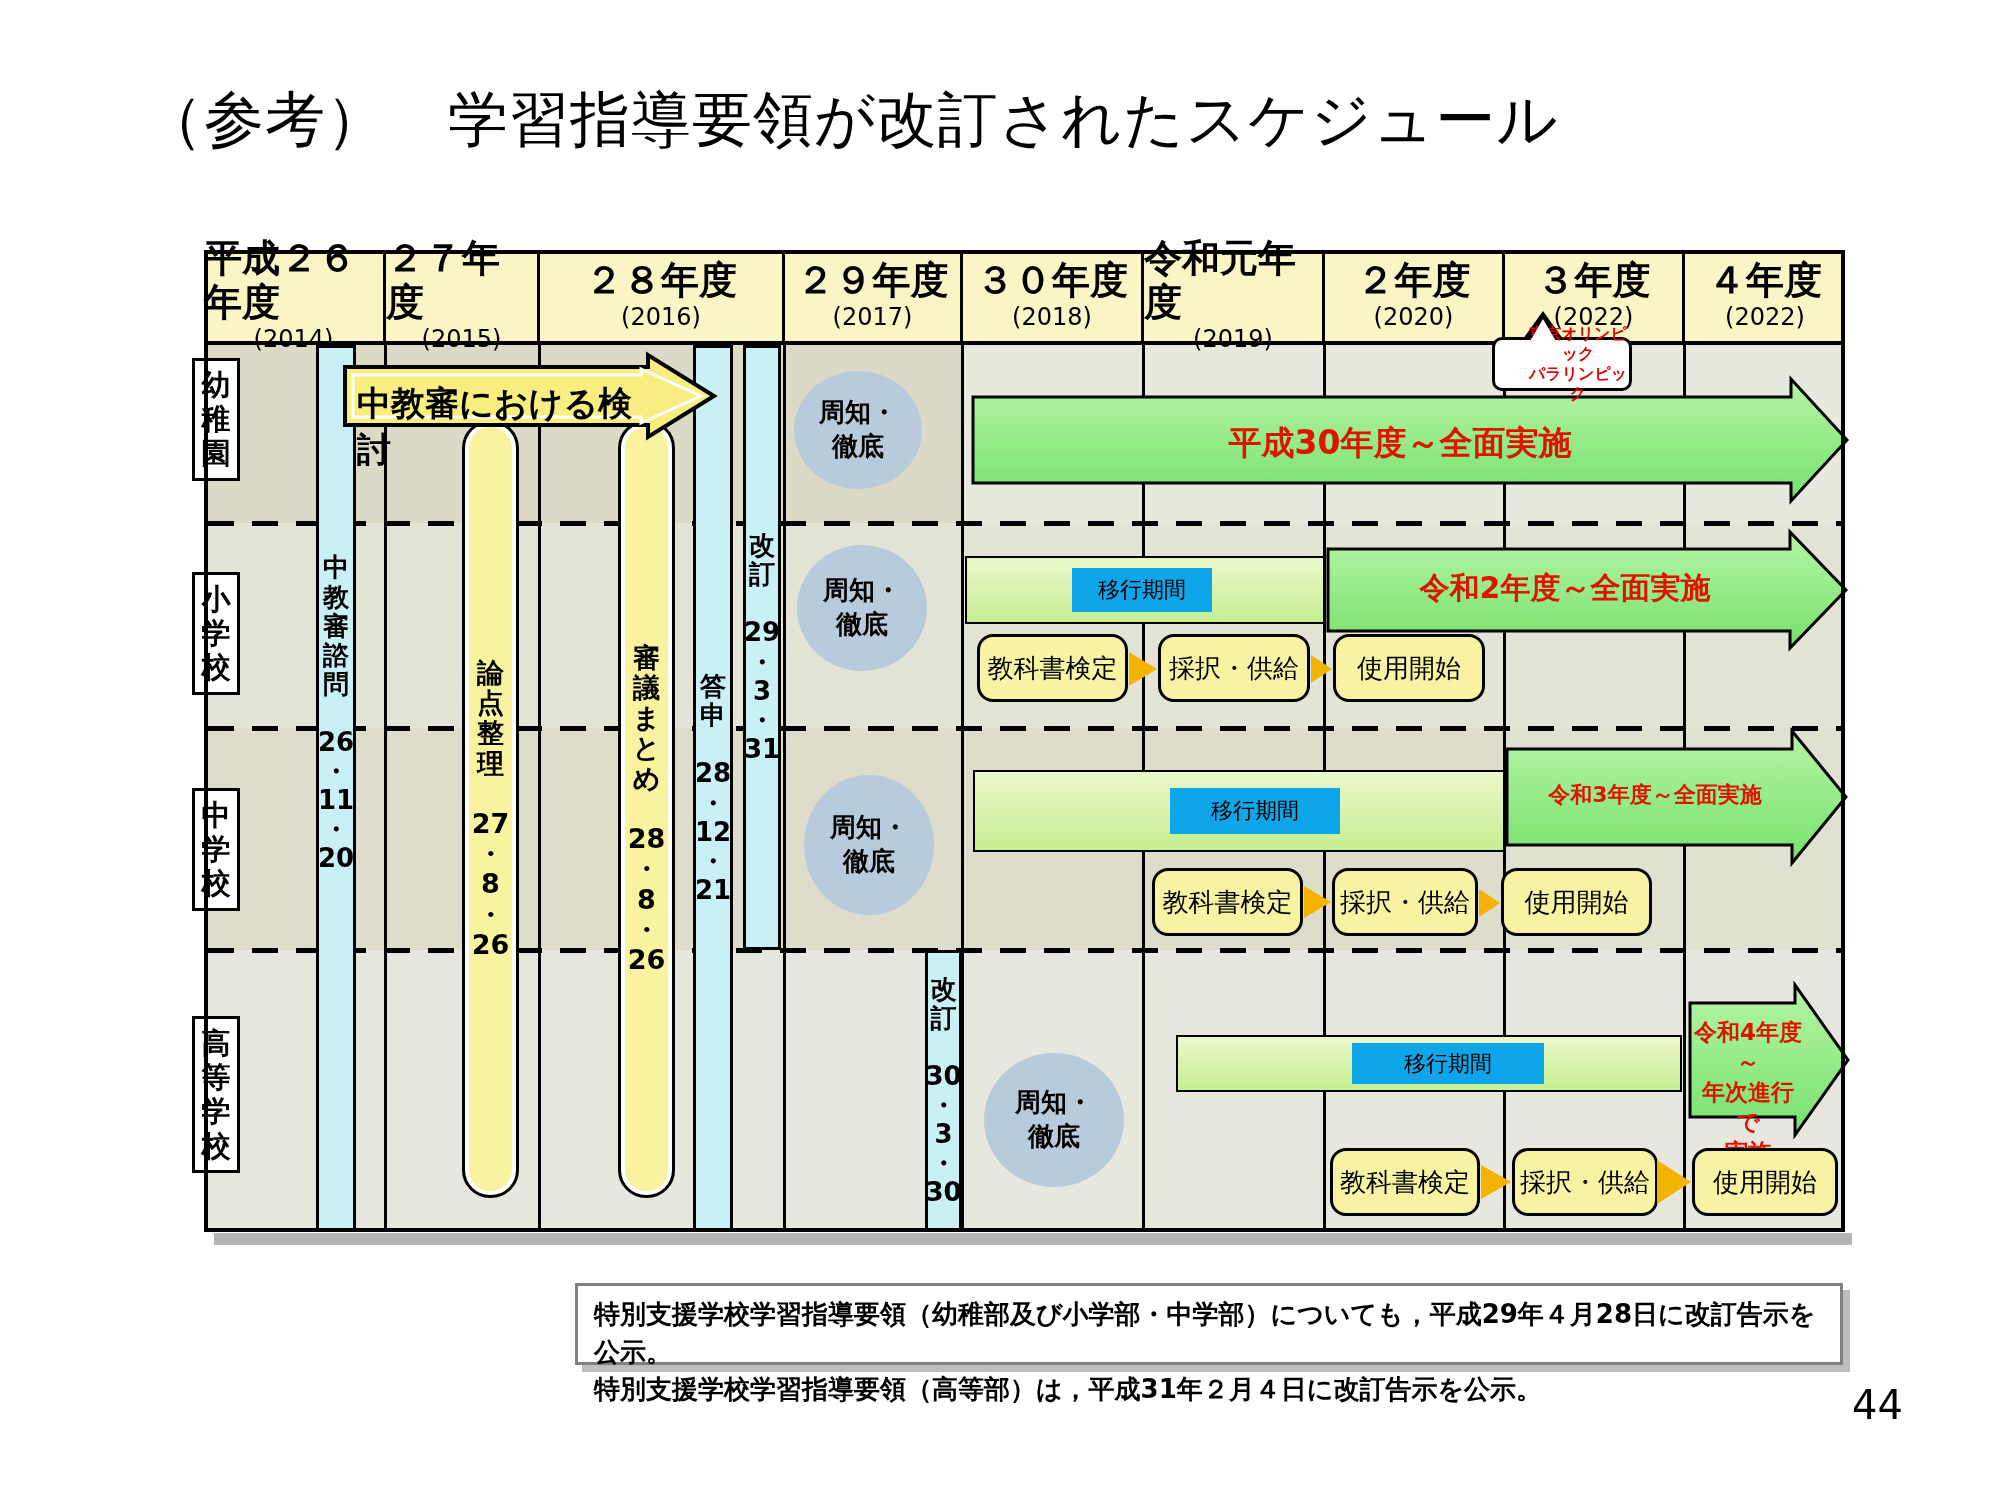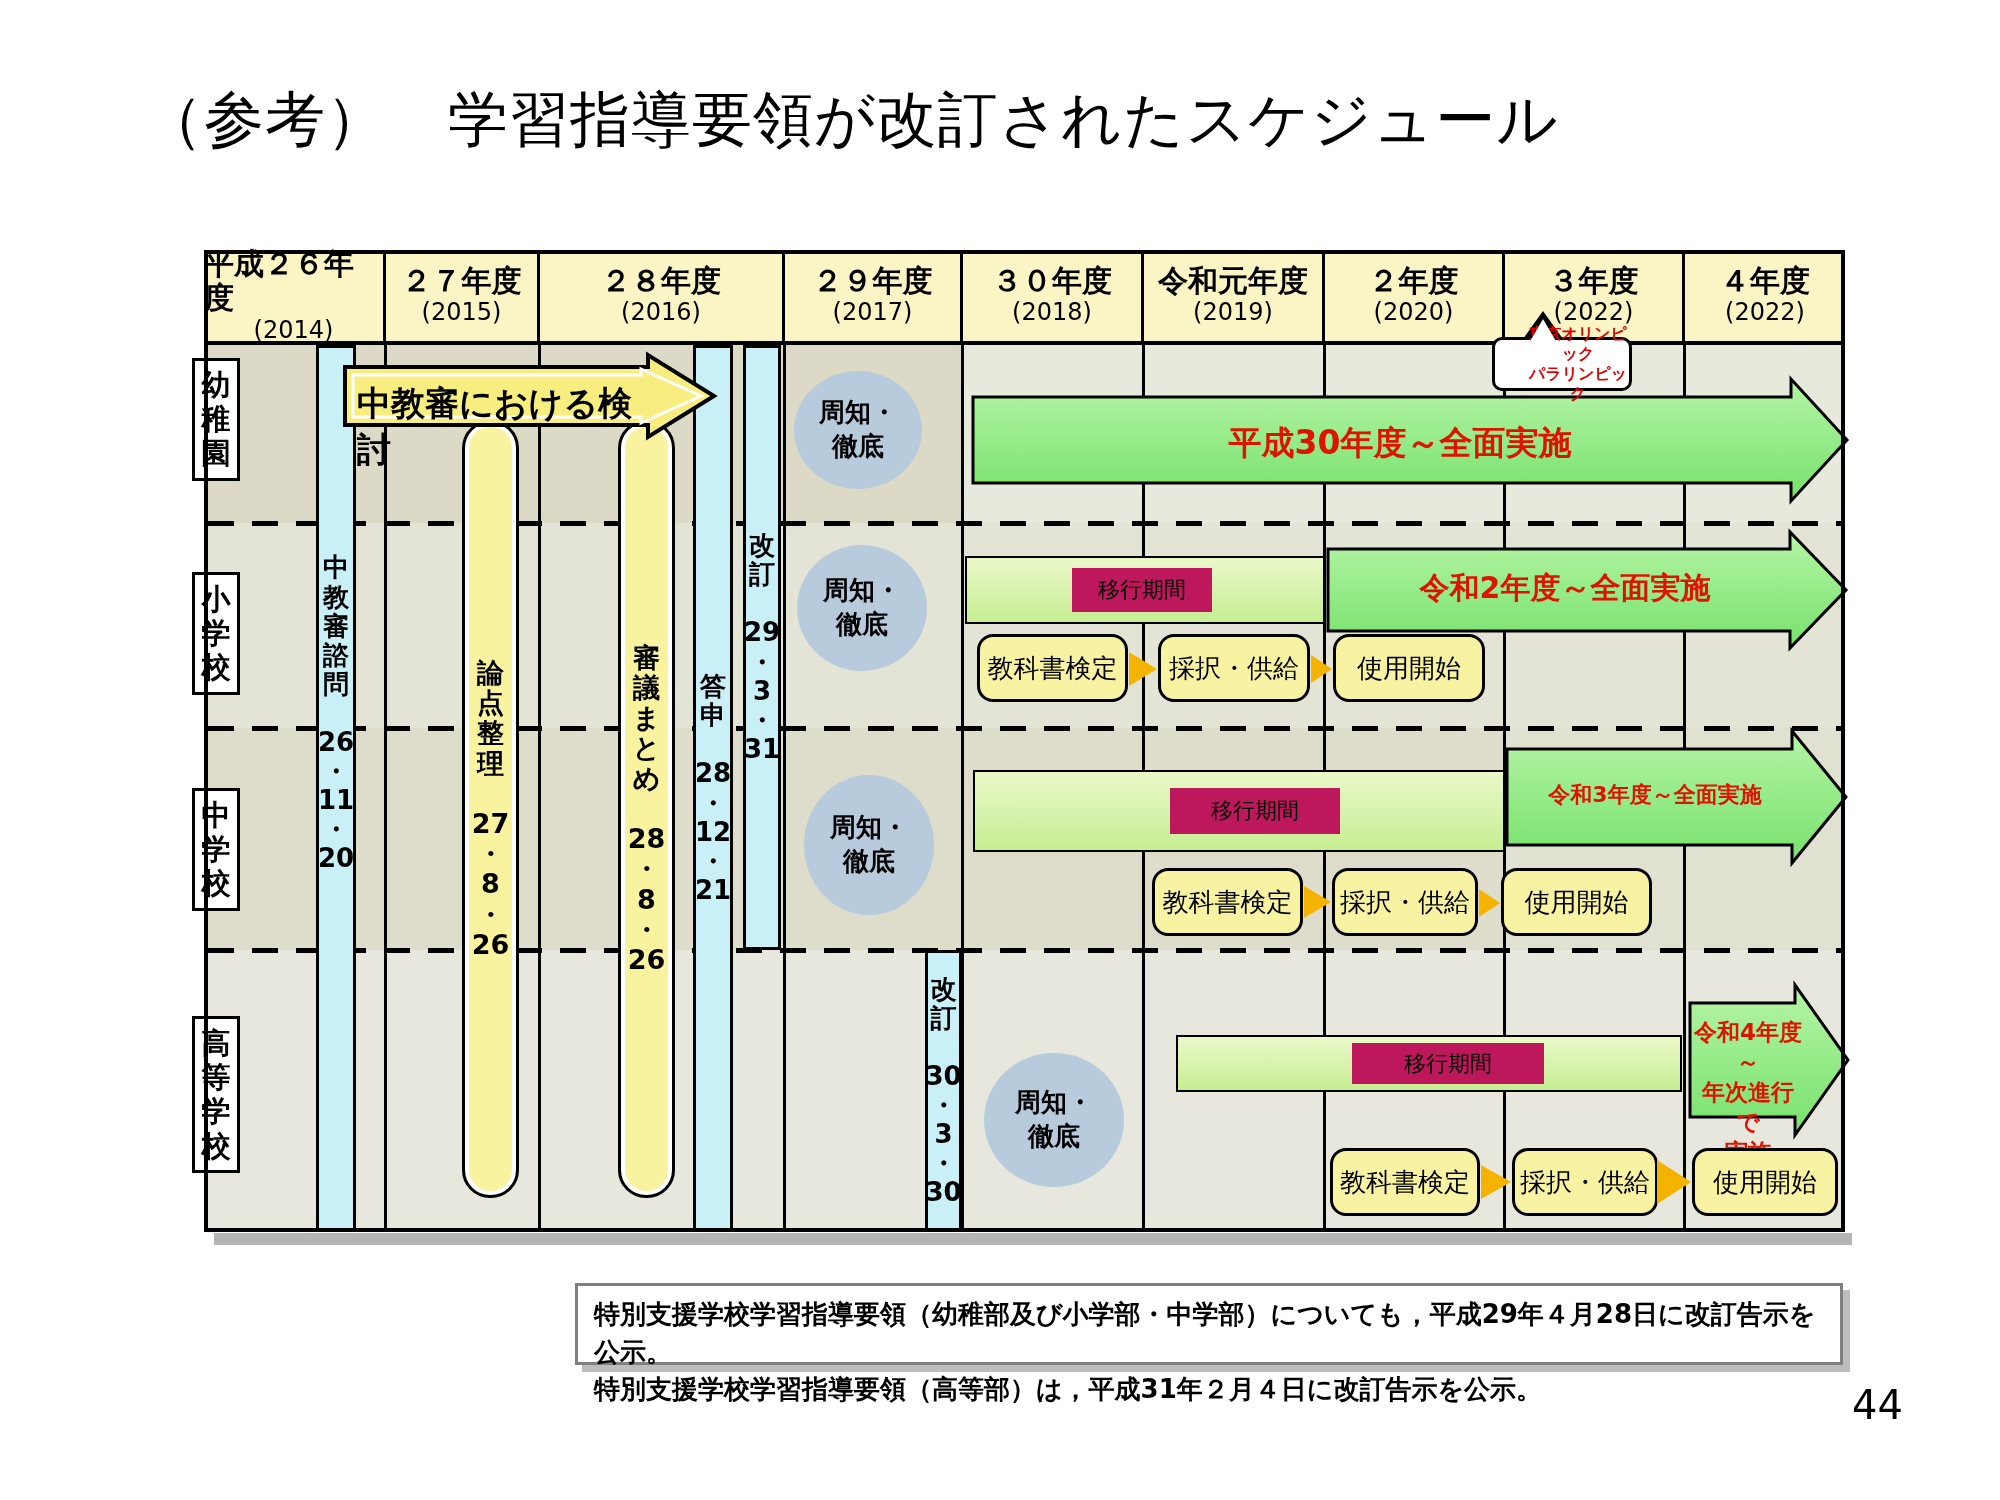--- a/index.html
+++ b/index.html
@@ -4,27 +4,27 @@
 <style>
   html,body{margin:0;padding:0;background:#ffffff;}
   body{font-family:"DejaVu Sans","Liberation Sans",sans-serif;color:#000;}
   #slide{position:relative;width:2000px;height:1500px;background:#fff;overflow:hidden;}
   .abs{position:absolute;box-sizing:border-box;}
   .pre{white-space:pre-line;}
   .ctr{display:flex;align-items:center;justify-content:center;text-align:center;}
   .vline{width:3px;background:#000;}
   .dash{height:5px;background:repeating-linear-gradient(90deg,#000 0 26px,transparent 26px 44px);}
   .hcell{display:flex;flex-direction:column;align-items:center;justify-content:center;background:#fbf4c4;border-right:3px solid #000;box-sizing:border-box;}
-  .hera{font-size:30px;font-weight:bold;line-height:1.15;}
+  .hera{font-size:38px;font-weight:bold;line-height:1.15;}
   .hyear{font-size:24px;line-height:1.2;}
   .bar-cyan{background:#c9eff7;border:3px solid #000;font-size:26px;font-weight:bold;line-height:1.12;display:flex;align-items:center;justify-content:center;text-align:center;}
   .bar-yellow{background:#f9f3a0;border:3px solid #000;border-radius:28px;box-shadow:inset 0 0 0 4px #ffffff;font-size:27px;font-weight:bold;line-height:1.12;display:flex;align-items:center;justify-content:center;text-align:center;}
   .circle{background:#b7cbdc;border-radius:50%;font-size:26px;font-weight:600;line-height:1.3;display:flex;align-items:center;justify-content:center;text-align:center;}
   .band{background:linear-gradient(#ebf8c9,#c6ee92);border:2px solid #000;}
-  .bandlabel{background:#be185d;font-size:22px;display:flex;align-items:center;justify-content:center;text-align:center;}
+  .bandlabel{background:#0ea5e9;font-size:22px;display:flex;align-items:center;justify-content:center;text-align:center;}
   .pbox{background:#f8f3a3;border:3px solid #000;border-radius:16px;font-size:26px;display:flex;align-items:center;justify-content:center;text-align:center;}
   .tri{width:0;height:0;}
   .arrlabel{color:#dd1400;font-weight:bold;text-align:center;}
   .rowlabel{background:#fff;border:3px solid #000;text-align:center;font-size:29px;font-weight:bold;line-height:1.18;padding:7px 0;}
   .shade{position:absolute;}
 </style>
 </head>
 <body>
 
 <div id="slide">

